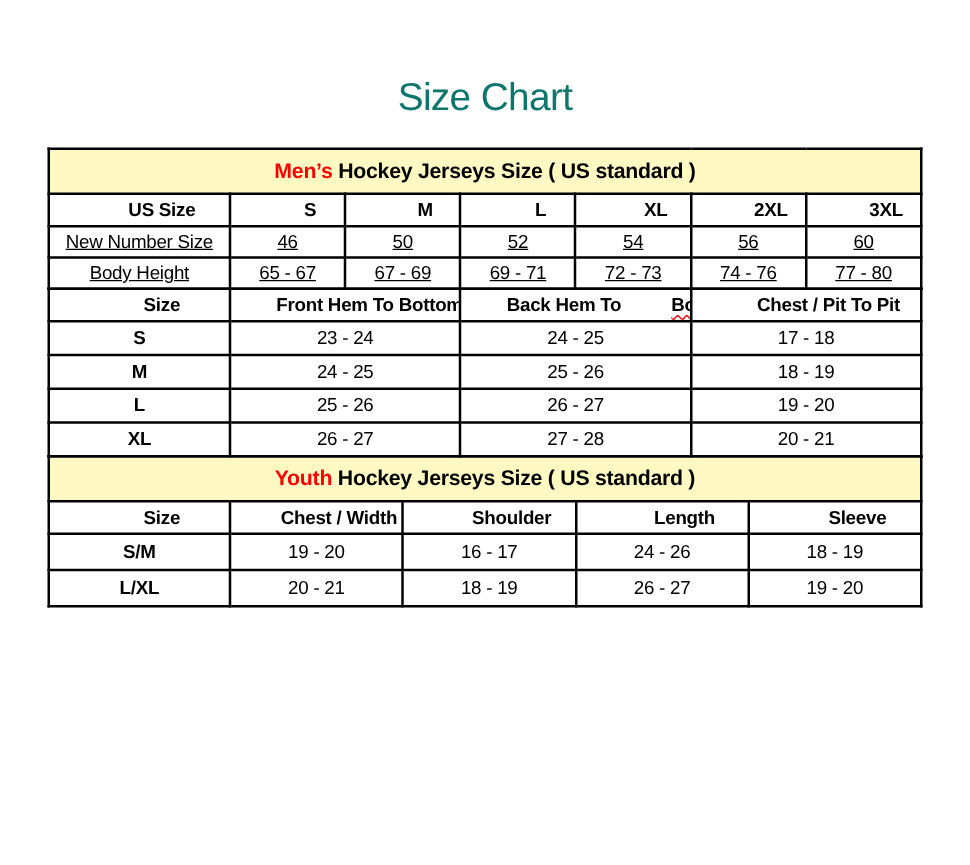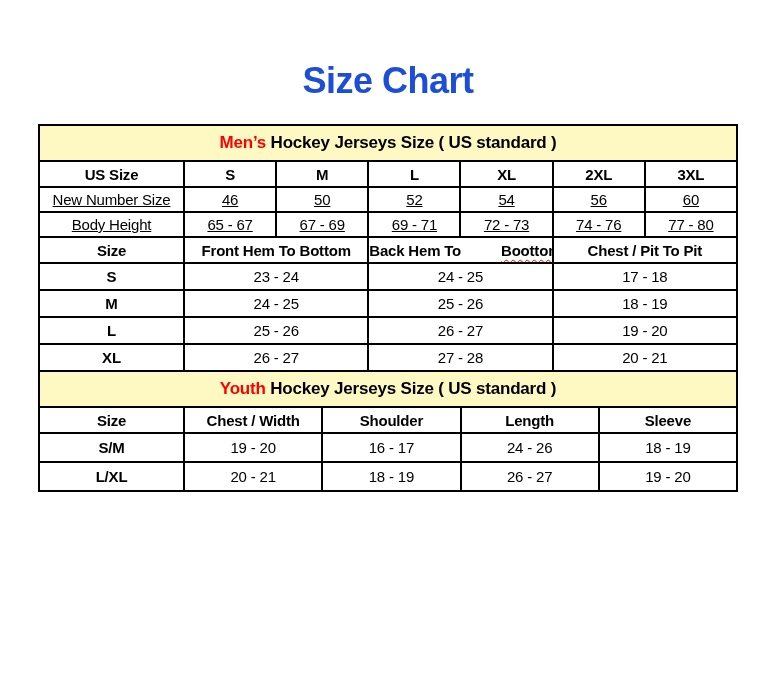--- a/index.html
+++ b/index.html
@@ -13,23 +13,23 @@
     font-family: "Liberation Sans", "DejaVu Sans", sans-serif;
     color: #000000;
     overflow: hidden;
   }
   .page {
     padding-top: 60px;
   }
   .page-title {
     margin: 0 0 22px 0;
     text-align: center;
-    color: #1d4ed8;
-    font-size: 36px;
-    font-weight: bold;
+    color: #0f766e;
+    font-size: 31px;
+    font-weight: normal;
     letter-spacing: -0.5px;
   }
   table.chart {
     border-collapse: collapse;
     table-layout: fixed;
     width: 700px;
     margin-left: 38px;
   }
   table.chart.stacked {
     margin-top: -2px; 
@@ -49,20 +49,21 @@
     height: 34px;
     font-size: 17px;
     font-weight: bold;
   }
   tr.band .hl {
     color: #FF0000;
   }
   tr.head th {
     height: 24px;
     font-weight: bold;
+    padding-left: 36px;
   }
   table.mens tr.row td   { height: 23px; text-decoration: underline; }
   table.womens tr.row td { height: 25px; }
   table.youth tr.row td  { height: 27px; }
   td.lbl-bold {
     font-weight: bold;
   }
   .squiggle {
     text-decoration: underline wavy #FF0000;
     text-decoration-thickness: 1px;

